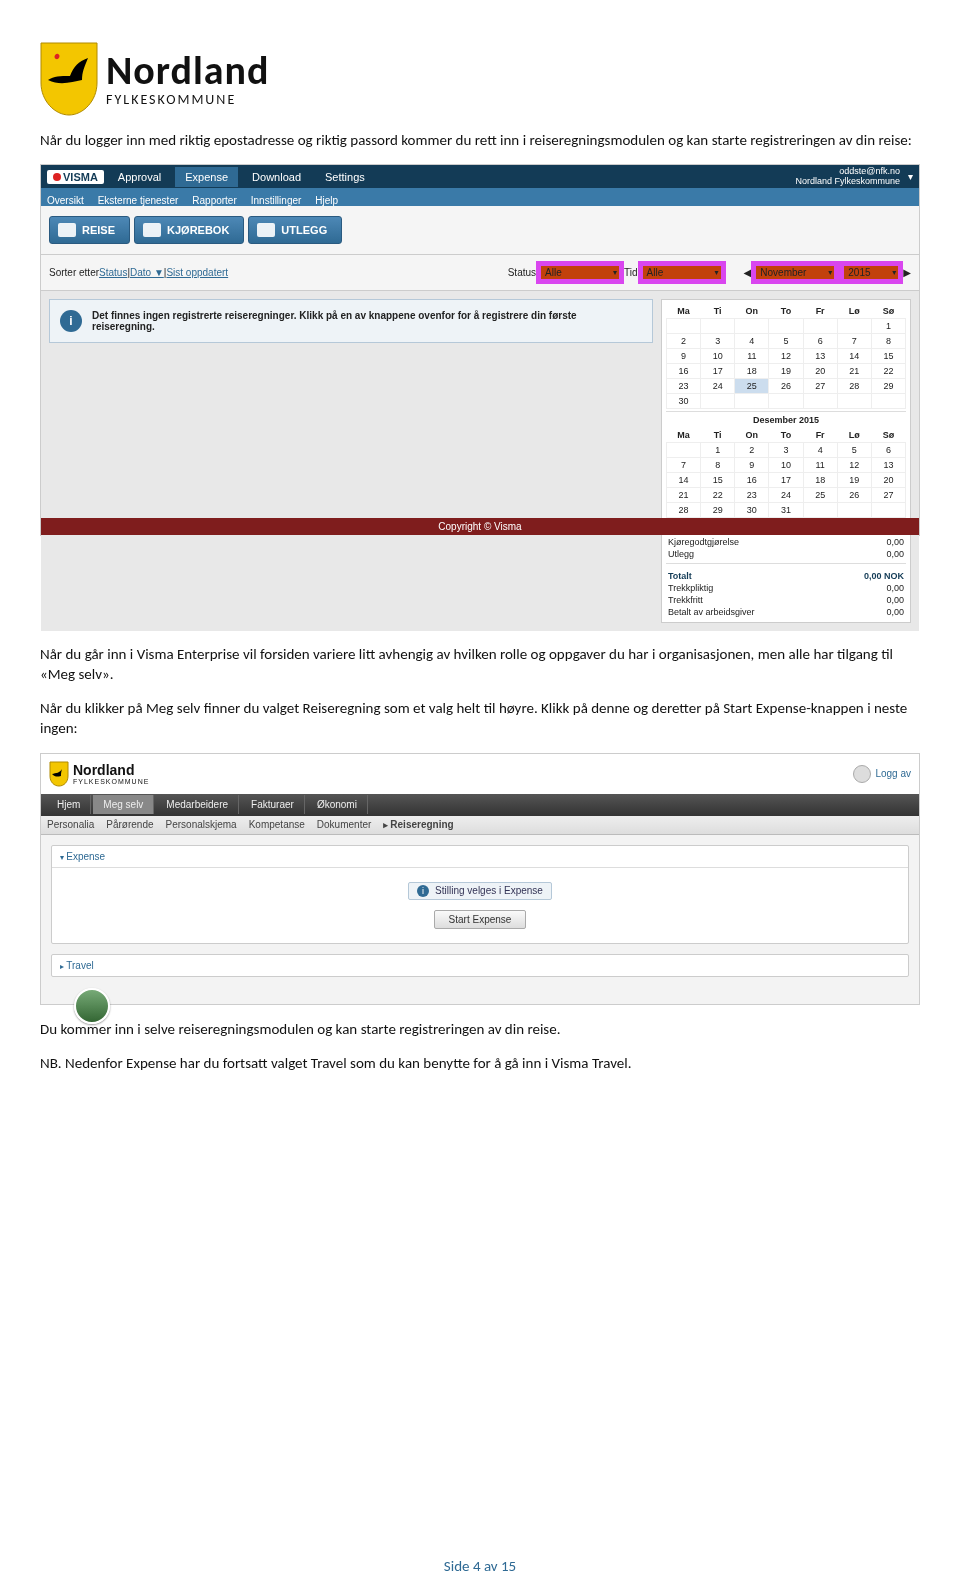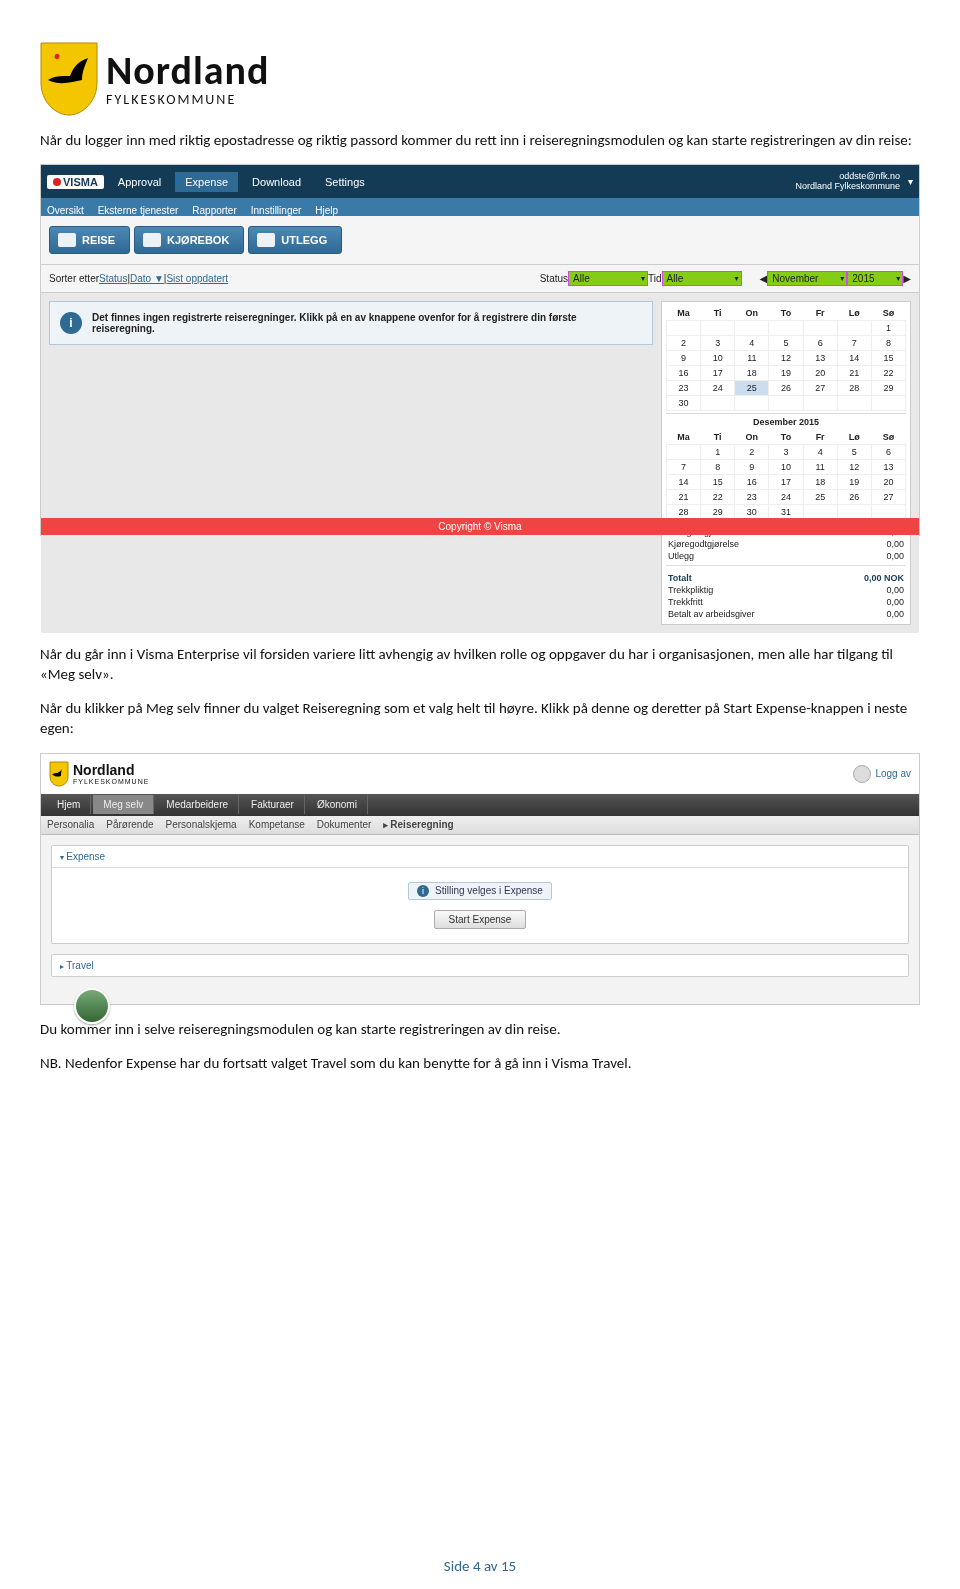--- a/index.html
+++ b/index.html
@@ -7,47 +7,47 @@
 .header-logo{padding:30px 0 0 0;display:flex;align-items:center;gap:8px}
 .shield{width:58px;height:74px}
 .brand-text{display:flex;flex-direction:column;line-height:1}
 .brand-text .n{font-size:40px;font-weight:700;letter-spacing:1px}
 .brand-text .sub{font-size:14px;letter-spacing:2px;margin-top:2px}
 .body-text{font-size:15px;line-height:1.35;margin:14px 0}
 .section-h{font-size:28px;font-weight:700;margin:24px 0 4px 0}
 
 .shot{border:1px solid #ccc;background:#e3e3e3;margin:4px 0 12px 0;font-family:Tahoma,Arial,sans-serif;font-size:10px;color:#222;position:relative}
 .shot1{height:370px}
-.topbar{background:#133b56;height:33px;display:flex;align-items:center;color:#fff;padding:0 6px;gap:4px}
+.topbar{background:#133b56;height:23px;display:flex;align-items:center;color:#fff;padding:0 6px;gap:4px}
 .visma-badge{background:#fff;color:#133b56;font-weight:700;padding:1px 6px;border-radius:2px;font-size:11px;display:flex;align-items:center;gap:2px}
 .visma-badge .dot{width:8px;height:8px;border-radius:50%;background:#d22}
 .toptab{padding:4px 10px;font-size:11px}
 .toptab.active{background:#2f6a94}
 .topbar .right{margin-left:auto;text-align:right;font-size:9px;line-height:1.1}
 .subbar{background:#3a7aa8;height:18px;display:flex;align-items:flex-end;color:#fff;padding:0 6px;gap:14px;font-size:10px}
 .bigrow{background:#f5f5f5;padding:10px 8px;display:flex;gap:4px;border-bottom:1px solid #ccc}
 .bigbtn{background:linear-gradient(#4d88b6,#2f6a94);color:#fff;padding:6px 14px 6px 8px;border-radius:3px;display:flex;align-items:center;gap:6px;font-size:11px;font-weight:700;border:1px solid #2a5a80}
 .bigbtn .ic{width:18px;height:14px;background:#fff;opacity:.9;border-radius:2px}
 .filterrow{background:#f5f5f5;padding:6px 8px;display:flex;align-items:center;border-bottom:1px solid #ccc;font-size:10px}
 .filterrow .link{color:#2f6a94;text-decoration:underline}
-.sel{border:1px solid #d946ef;background:#84cc16;padding:1px 14px 1px 4px;position:relative;min-width:60px;display:inline-flex;align-items:center}
+.sel{border:5px solid #d946ef;background:#c2410c;padding:1px 14px 1px 4px;position:relative;min-width:60px;display:inline-flex;align-items:center}
 .sel:after{content:"▾";position:absolute;right:2px;font-size:8px}
 .mainarea{display:flex;align-items:flex-start;gap:8px;padding:8px;background:#e8e8e8}
 .infobox{flex:1;background:#eef3f7;border:1px solid #b5c8d8;padding:10px;display:flex;gap:10px;align-items:center}
 .infobox .i{width:22px;height:22px;border-radius:50%;background:#2f6a94;color:#fff;display:flex;align-items:center;justify-content:center;font-size:12px;font-weight:700}
 .calcol{width:240px;background:#fff;border:1px solid #ccc;padding:4px;font-size:9px}
 .cal{width:100%;border-collapse:collapse;font-size:9px}
 .cal th,.cal td{text-align:center;padding:2px 0;width:14.2%}
 .cal th{font-weight:700}
 .cal td{border:1px solid #eee}
 .cal td.hi{background:#cde}
 .cal-title{text-align:center;font-weight:700;padding:3px 0;border-top:1px solid #ddd;margin-top:2px}
 .sumrow{display:flex;justify-content:space-between;padding:1px 2px}
 .sumrow.b{font-weight:700;color:#133b56}
-.copyr{position:absolute;bottom:0;left:0;right:0;background:#ef4444;color:#fff;text-align:center;font-size:10px;padding:3px 0}
+.copyr{position:absolute;bottom:0;left:0;right:0;background:#7f1d1d;color:#fff;text-align:center;font-size:10px;padding:3px 0}
 
 .shot2{height:250px;background:#f3f3f3;border:1px solid #ccc;margin:6px 0 14px 0;font-family:Tahoma,Arial,sans-serif;font-size:10px;position:relative}
 .s2-top{background:#fff;height:40px;display:flex;align-items:center;justify-content:space-between;padding:0 8px}
 .s2-brand{display:flex;align-items:center;gap:4px}
 .s2-brand .sh{width:20px;height:26px}
 .s2-brand .t{font-size:14px;font-weight:700}
 .s2-brand .s{font-size:7px;letter-spacing:1px}
 .s2-logav{color:#2f6a94;display:flex;align-items:center;gap:4px}
 .s2-logav .av{width:16px;height:16px;border-radius:50%;background:#ddd;border:1px solid #aaa}
 .s2-nav{background:linear-gradient(#555,#333);height:22px;display:flex;align-items:center;color:#eee;padding:0 6px;gap:2px}
@@ -304,21 +304,21 @@
             <span>0,00</span>
           </div>
       </div>
     </div>
     <div class="copyr">Copyright © Visma</div>
   </div>
 
   <h2 class="section-h">Innlogging internt</h2>
   <p class="body-text">Når du er innlogget på egen PC på jobben kan du velge boksen «Visma web» på intranett / felles snarveier.</p>
   <p class="body-text">Når du går inn i Visma Enterprise vil forsiden variere litt avhengig av hvilken rolle og oppgaver du har i organisasjonen, men alle har tilgang til «Meg selv».</p>
-  <p class="body-text">Når du klikker på Meg selv finner du valget Reiseregning som et valg helt til høyre. Klikk på denne og deretter på Start Expense-knappen i neste egen:</p>
+  <p class="body-text">Når du klikker på Meg selv finner du valget Reiseregning som et valg helt til høyre. Klikk på denne og deretter på Start Expense-knappen i neste ingen:</p>
 
   <div class="shot2">
     <div class="s2-top">
       <div class="s2-brand">
         <svg class="sh" viewBox="0 0 20 26">
             <path d="M1 1h18v14c0 6-4 10-9 10S1 21 1 15V1z" fill="#f3c600" stroke="#b08a00"></path>
             <path d="M3 13c4-1 8-1 10-5-1 4-1 5-1 7-4 1-6 1-9-2z" fill="#000"></path>
           </svg>
         <div>
             <div class="t">Nordland</div>

